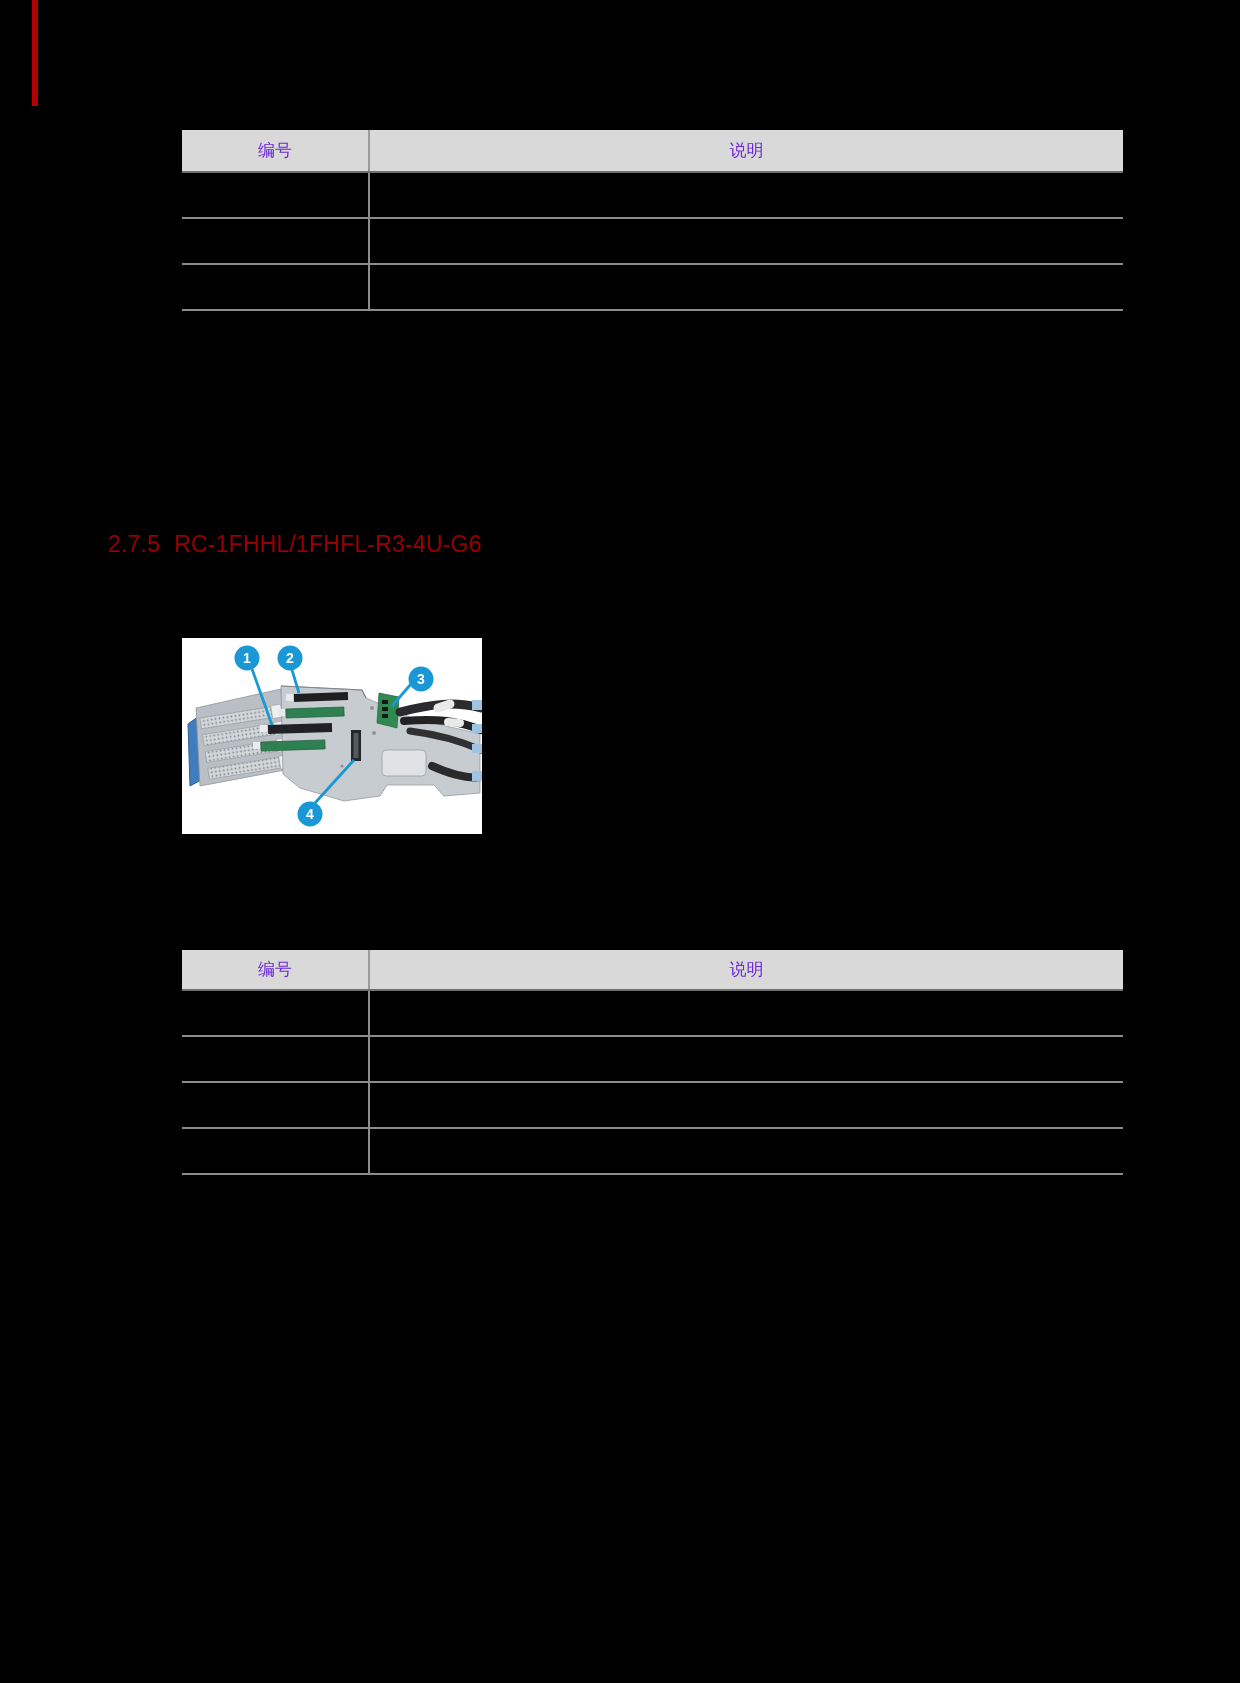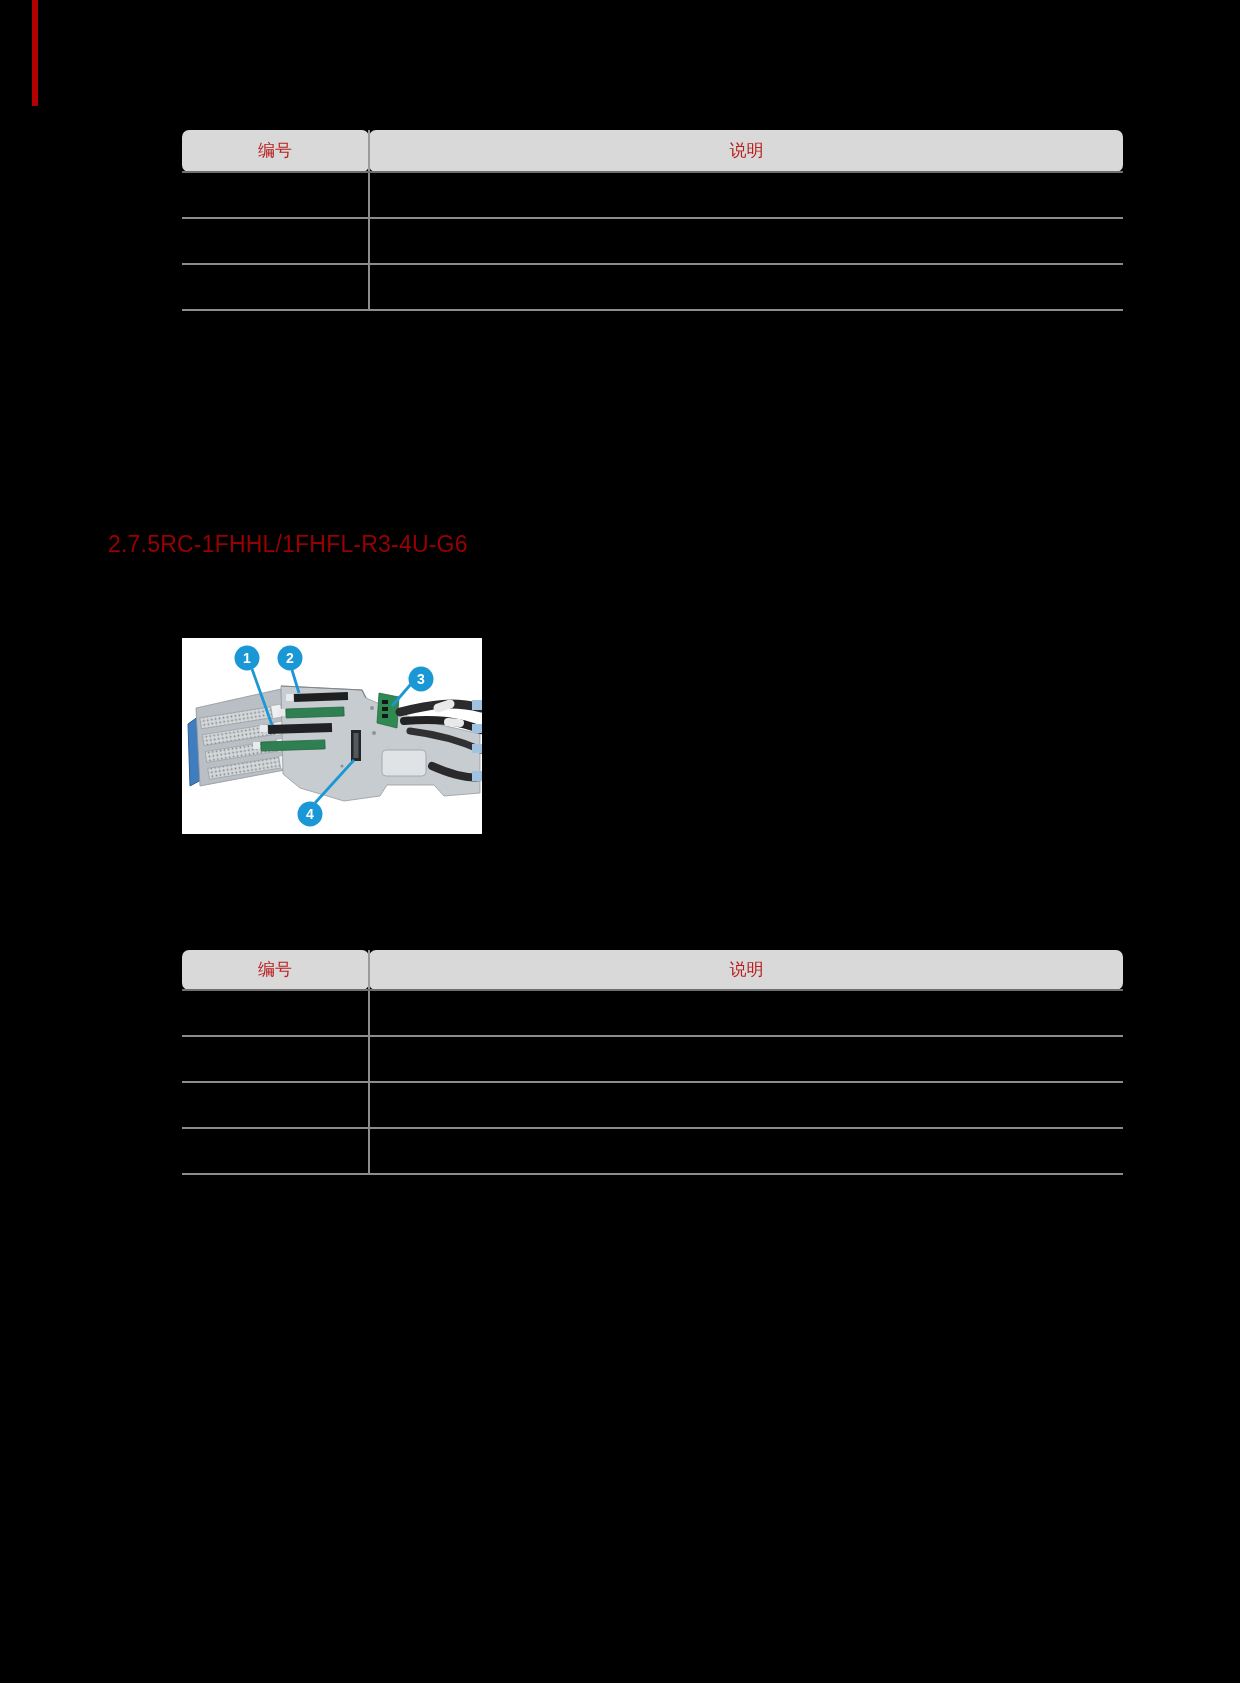--- a/index.html
+++ b/index.html
@@ -32,27 +32,26 @@
     color: #e0e0e0;
   }
   .parts-table.top    { top: 130px; }
   .parts-table.bottom { top: 950px; }
 
   .parts-table col.c1 { width: 187px; }
   .parts-table col.c2 { width: 754px; }
 
   .parts-table th {
     background: #d9d9d9;
-    color: #b91c1c;
+    color: #6d28d9;
     font-weight: 400;
     text-align: center;
     vertical-align: middle;
     height: 42px;
     border-bottom: 2px solid #6f6f6f;
-    border-radius: 7px;
   }
   .parts-table.bottom th { height: 40px; }
   .parts-table th:first-child { border-right: 2px solid #9a9a9a; }
 
   .parts-table td {
     height: 46px;
     border-bottom: 2px solid #8c8c8c;
     background: transparent;
   }
   .parts-table td:first-child { border-right: 2px solid #8c8c8c; }
@@ -61,21 +60,21 @@
   .section-heading {
     position: absolute;
     left: 108px;
     top: 531px;
     color: #9a0000;
     font-size: 23px;
     font-weight: 500;
     letter-spacing: 0.2px;
     white-space: nowrap;
   }
-  .section-heading .num { }
+  .section-heading .num { margin-right: 14px; }
 
   
   .riser-figure {
     position: absolute;
     left: 182px;
     top: 638px;
     width: 300px;
     height: 196px;
     background: #ffffff;
   }

